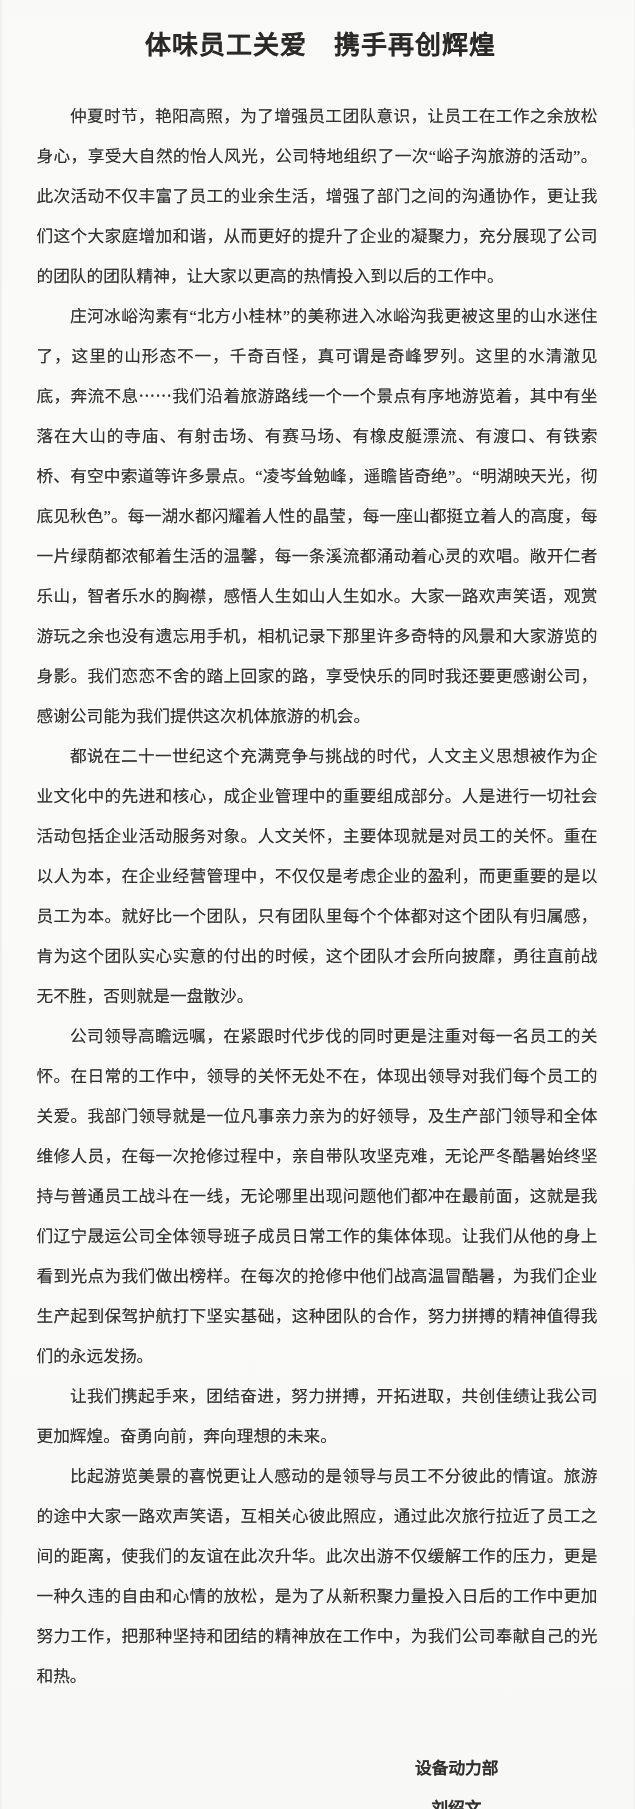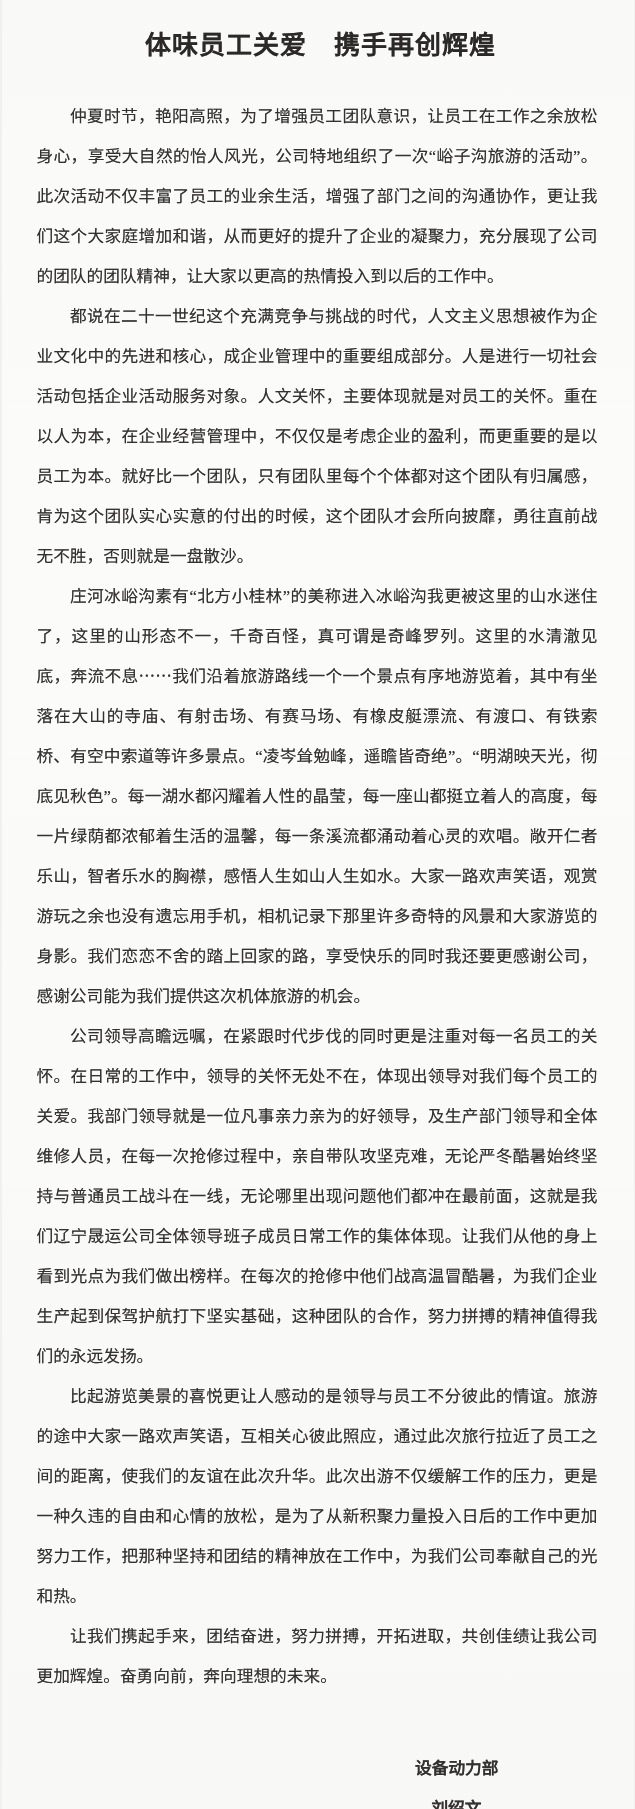--- a/index.html
+++ b/index.html
@@ -52,23 +52,23 @@
   .sig-dept { margin-right: 135px; }
   .sig-name { margin-right: 152px; }
 </style>
 </head>
 <body>
 
 <div class="page">
   <h1 class="title">体味员工关爱　携手再创辉煌</h1>
   <div class="body-text">
     <p>仲夏时节，艳阳高照，为了增强员工团队意识，让员工在工作之余放松身心，享受大自然的怡人风光，公司特地组织了一次“峪子沟旅游的活动”。此次活动不仅丰富了员工的业余生活，增强了部门之间的沟通协作，更让我们这个大家庭增加和谐，从而更好的提升了企业的凝聚力，充分展现了公司的团队的团队精神，让大家以更高的热情投入到以后的工作中。</p>
+    <p>庄河冰峪沟素有“北方小桂林”的美称进入冰峪沟我更被这里的山水迷住了，这里的山形态不一，千奇百怪，真可谓是奇峰罗列。这里的水清澈见底，奔流不息⋯⋯我们沿着旅游路线一个一个景点有序地游览着，其中有坐落在大山的寺庙、有射击场、有赛马场、有橡皮艇漂流、有渡口、有铁索桥、有空中索道等许多景点。“凌岑耸勉峰，遥瞻皆奇绝”。“明湖映天光，彻底见秋色”。每一湖水都闪耀着人性的晶莹，每一座山都挺立着人的高度，每一片绿荫都浓郁着生活的温馨，每一条溪流都涌动着心灵的欢唱。敞开仁者乐山，智者乐水的胸襟，感悟人生如山人生如水。大家一路欢声笑语，观赏游玩之余也没有遗忘用手机，相机记录下那里许多奇特的风景和大家游览的身影。我们恋恋不舍的踏上回家的路，享受快乐的同时我还要更感谢公司，感谢公司能为我们提供这次机体旅游的机会。</p>
     <p>都说在二十一世纪这个充满竞争与挑战的时代，人文主义思想被作为企业文化中的先进和核心，成企业管理中的重要组成部分。人是进行一切社会活动包括企业活动服务对象。人文关怀，主要体现就是对员工的关怀。重在以人为本，在企业经营管理中，不仅仅是考虑企业的盈利，而更重要的是以员工为本。就好比一个团队，只有团队里每个个体都对这个团队有归属感，肯为这个团队实心实意的付出的时候，这个团队才会所向披靡，勇往直前战无不胜，否则就是一盘散沙。</p>
-    <p>庄河冰峪沟素有“北方小桂林”的美称进入冰峪沟我更被这里的山水迷住了，这里的山形态不一，千奇百怪，真可谓是奇峰罗列。这里的水清澈见底，奔流不息⋯⋯我们沿着旅游路线一个一个景点有序地游览着，其中有坐落在大山的寺庙、有射击场、有赛马场、有橡皮艇漂流、有渡口、有铁索桥、有空中索道等许多景点。“凌岑耸勉峰，遥瞻皆奇绝”。“明湖映天光，彻底见秋色”。每一湖水都闪耀着人性的晶莹，每一座山都挺立着人的高度，每一片绿荫都浓郁着生活的温馨，每一条溪流都涌动着心灵的欢唱。敞开仁者乐山，智者乐水的胸襟，感悟人生如山人生如水。大家一路欢声笑语，观赏游玩之余也没有遗忘用手机，相机记录下那里许多奇特的风景和大家游览的身影。我们恋恋不舍的踏上回家的路，享受快乐的同时我还要更感谢公司，感谢公司能为我们提供这次机体旅游的机会。</p>
     <p>公司领导高瞻远嘱，在紧跟时代步伐的同时更是注重对每一名员工的关怀。在日常的工作中，领导的关怀无处不在，体现出领导对我们每个员工的关爱。我部门领导就是一位凡事亲力亲为的好领导，及生产部门领导和全体维修人员，在每一次抢修过程中，亲自带队攻坚克难，无论严冬酷暑始终坚持与普通员工战斗在一线，无论哪里出现问题他们都冲在最前面，这就是我们辽宁晟运公司全体领导班子成员日常工作的集体体现。让我们从他的身上看到光点为我们做出榜样。在每次的抢修中他们战高温冒酷暑，为我们企业生产起到保驾护航打下坚实基础，这种团队的合作，努力拼搏的精神值得我们的永远发扬。</p>
+    <p>让我们携起手来，团结奋进，努力拼搏，开拓进取，共创佳绩让我公司更加辉煌。奋勇向前，奔向理想的未来。</p>
     <p>比起游览美景的喜悦更让人感动的是领导与员工不分彼此的情谊。旅游的途中大家一路欢声笑语，互相关心彼此照应，通过此次旅行拉近了员工之间的距离，使我们的友谊在此次升华。此次出游不仅缓解工作的压力，更是一种久违的自由和心情的放松，是为了从新积聚力量投入日后的工作中更加努力工作，把那种坚持和团结的精神放在工作中，为我们公司奉献自己的光和热。</p>
-    <p>让我们携起手来，团结奋进，努力拼搏，开拓进取，共创佳绩让我公司更加辉煌。奋勇向前，奔向理想的未来。</p>
   </div>
   <div class="signature">
     <div class="sig-dept">设备动力部</div>
     <div class="sig-name">刘绍文</div>
   </div>
 </div>
 
 </body></html>

